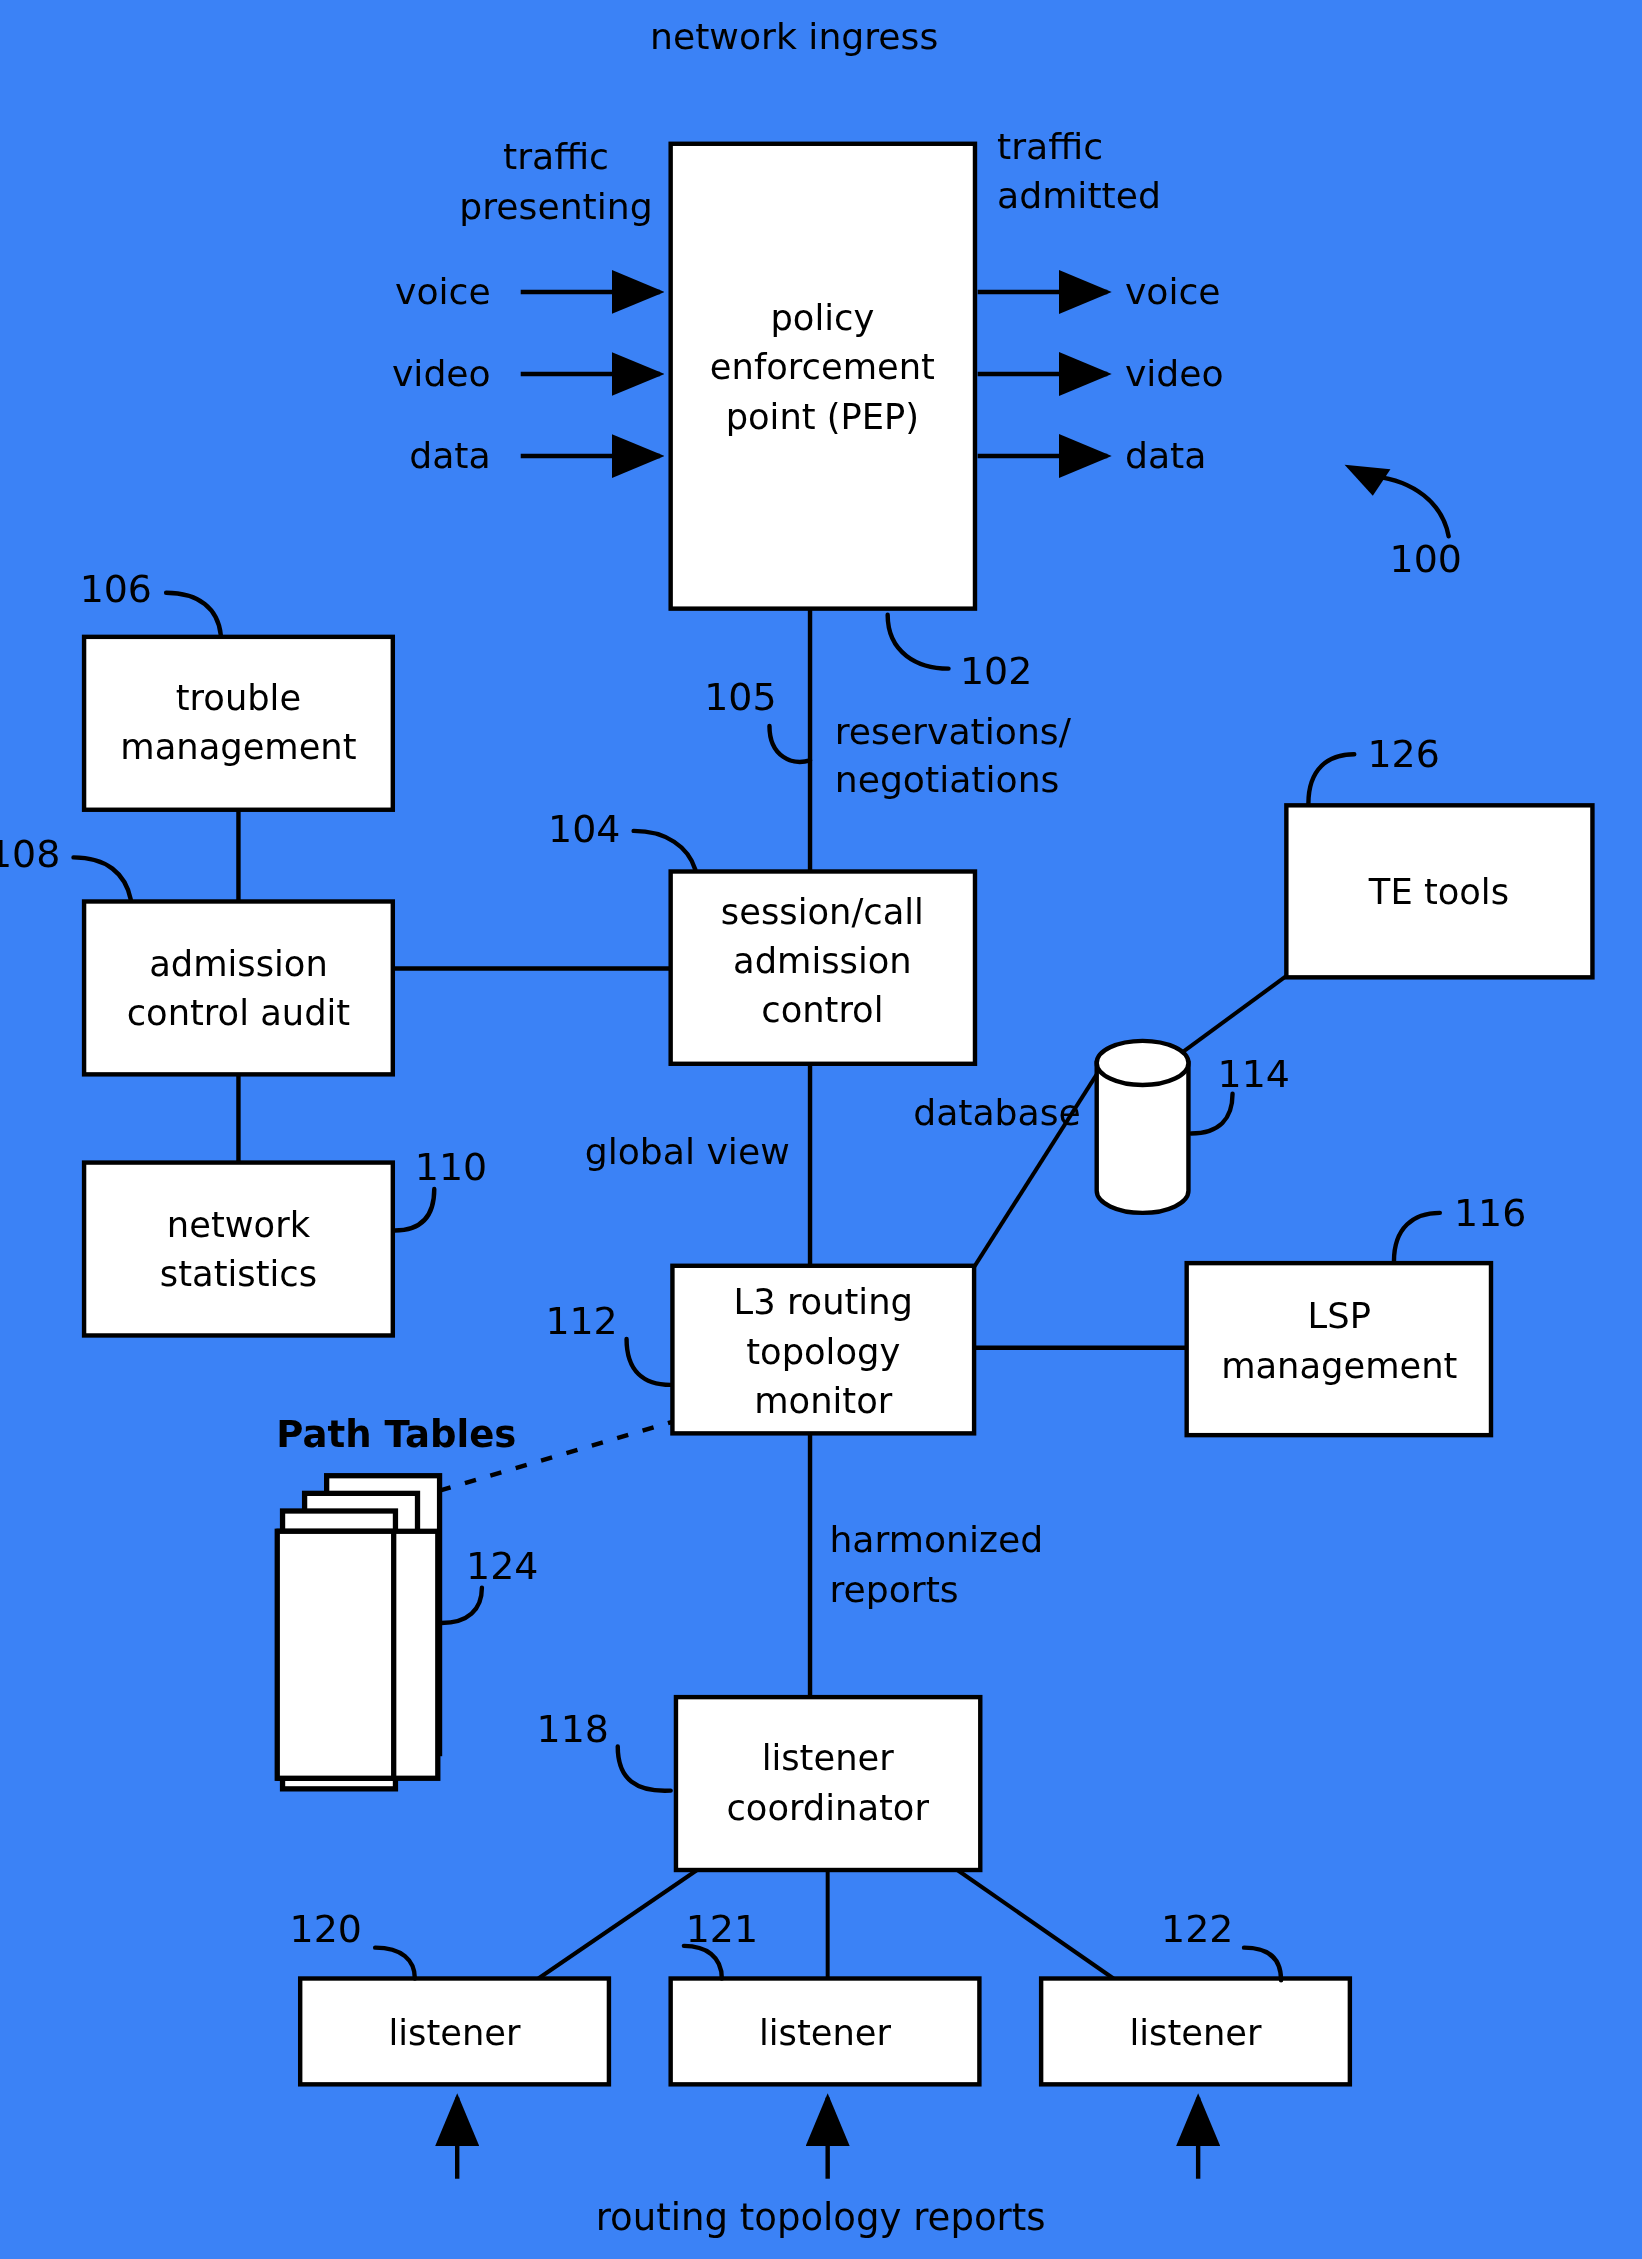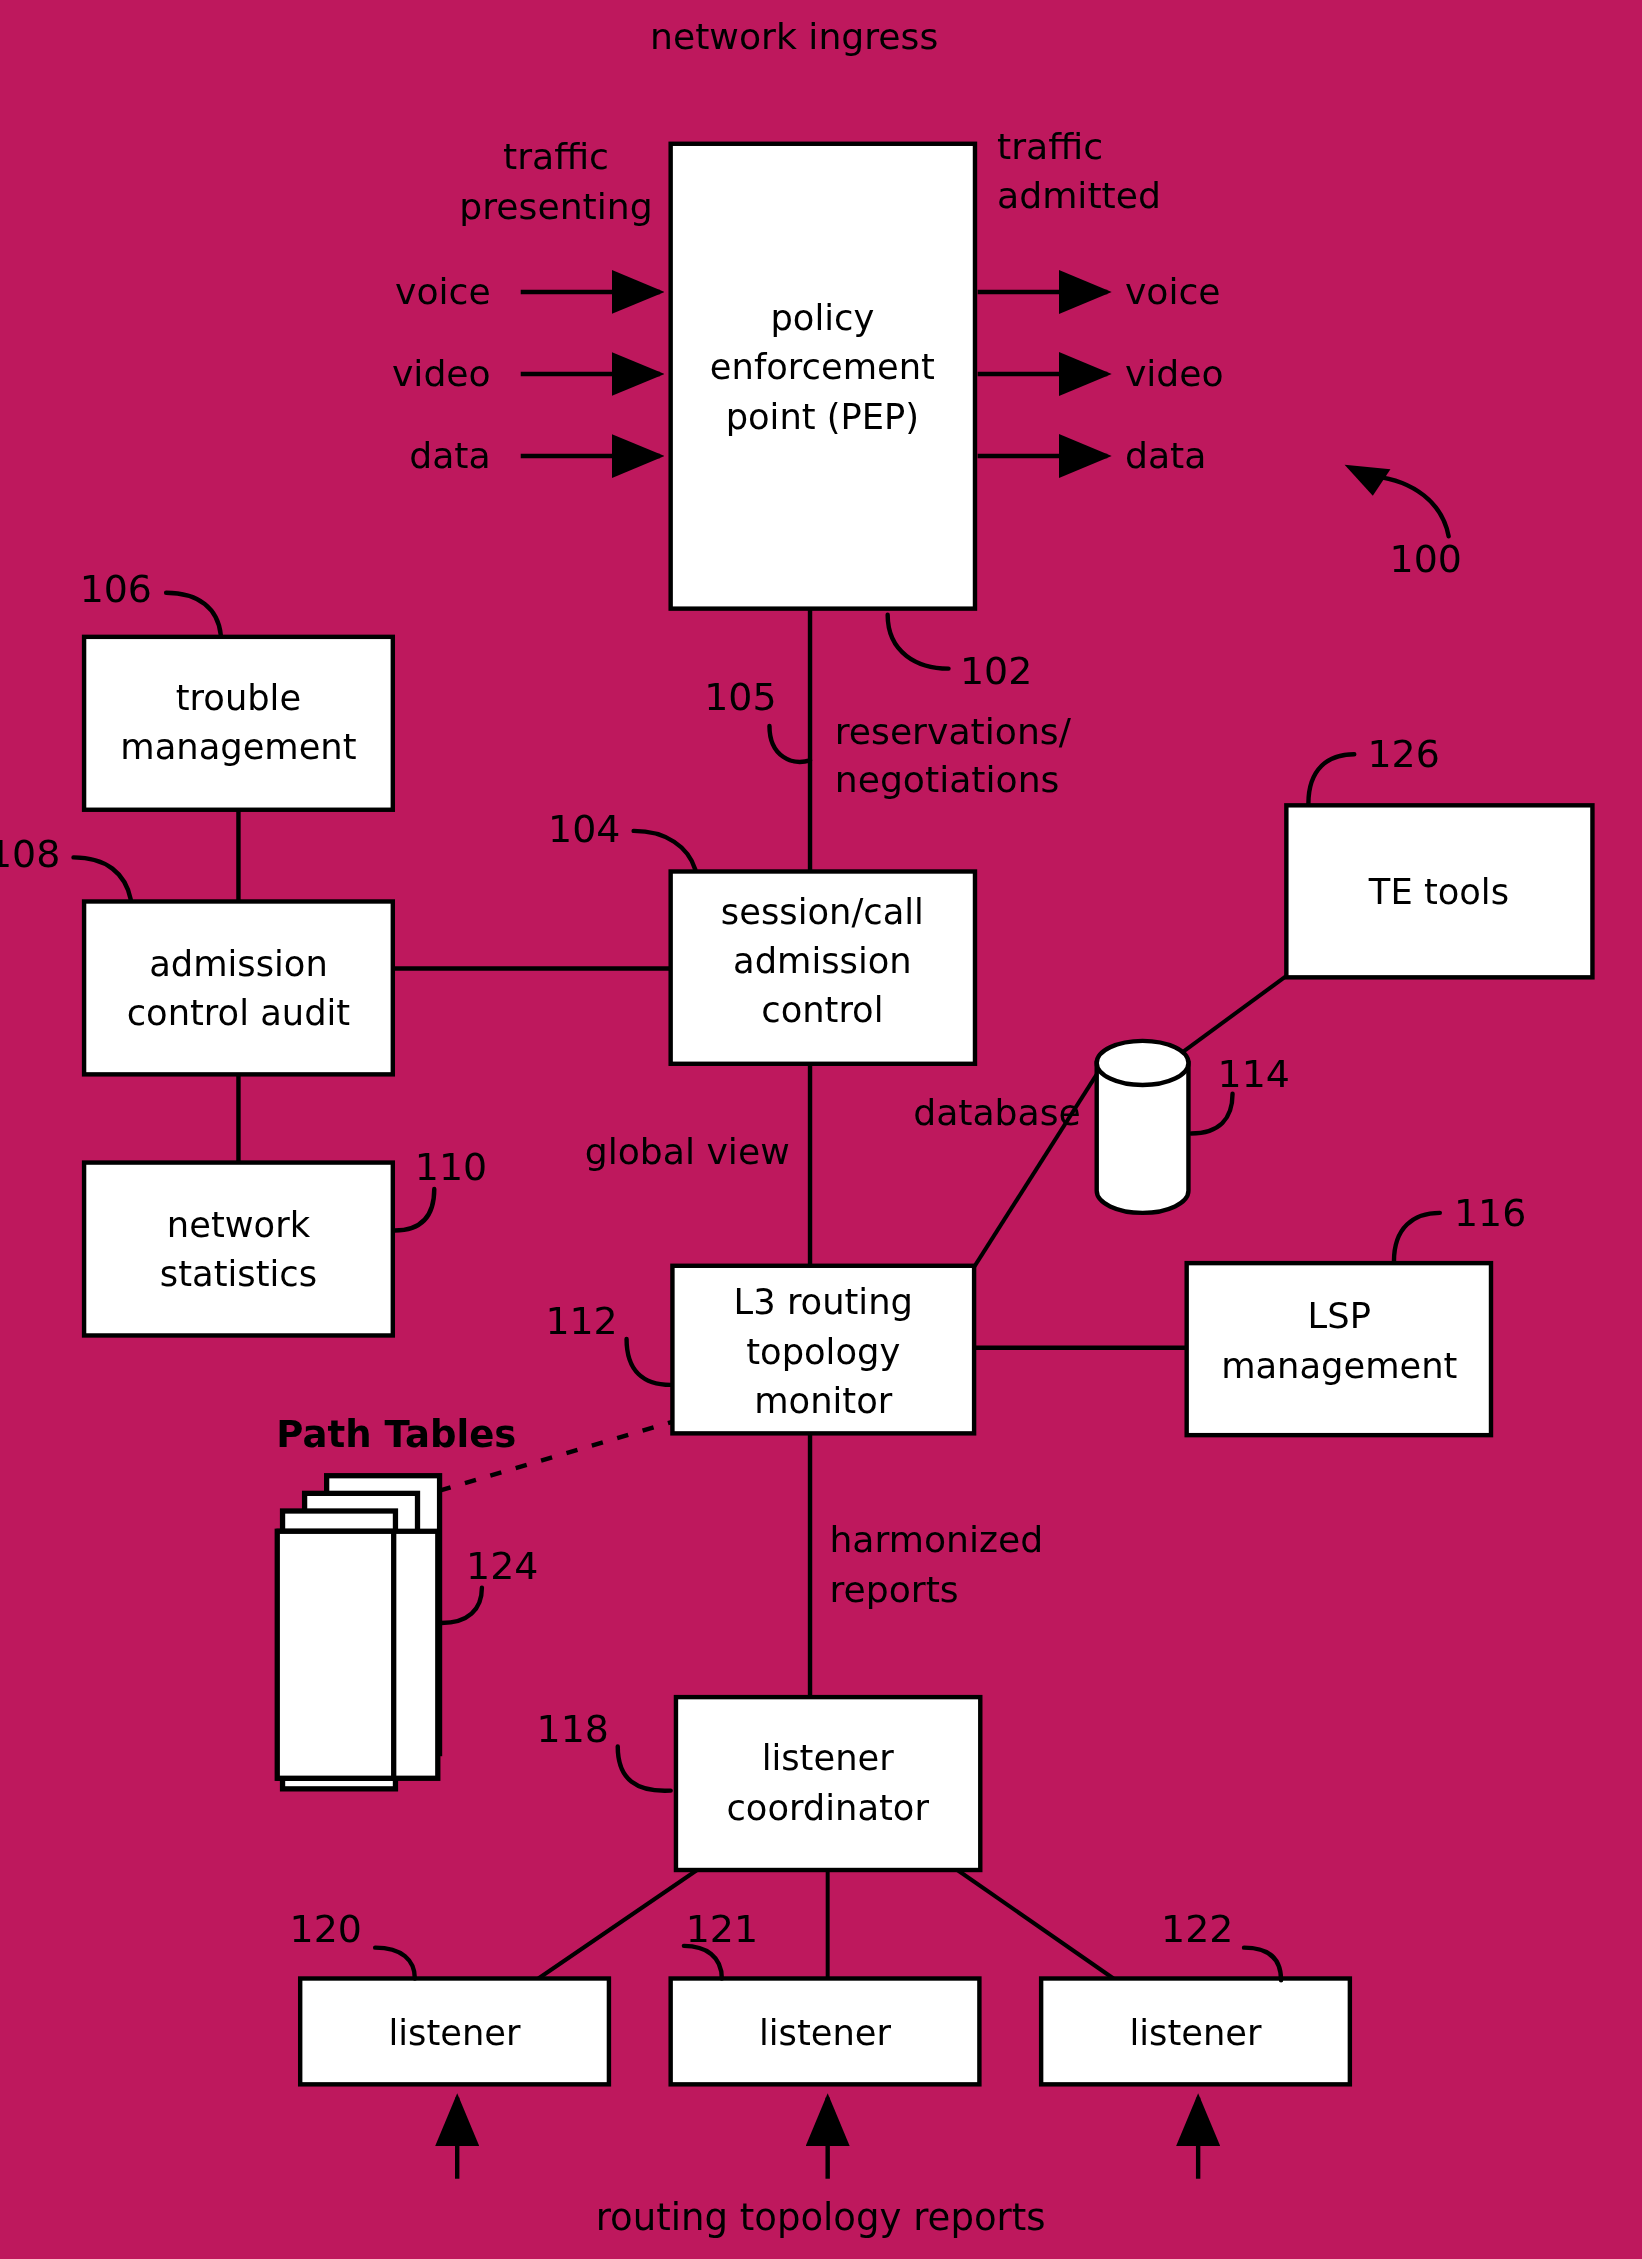--- a/index.html
+++ b/index.html
@@ -10,21 +10,21 @@
   body {
     width: 1643px;
     height: 2259px;
     font-family: "DejaVu Sans", sans-serif;
     overflow: hidden;
   }
   #figure {
     position: relative;
     width: 1643px;
     height: 2259px;
-    background: #be185d;
+    background: #3b82f6;
     text-align: center;
   }
   svg#diagram {
     position: absolute;
     top: 0;
     left: 0;
     width: 1643px;
     height: 2259px;
   }
   .box-rect {

